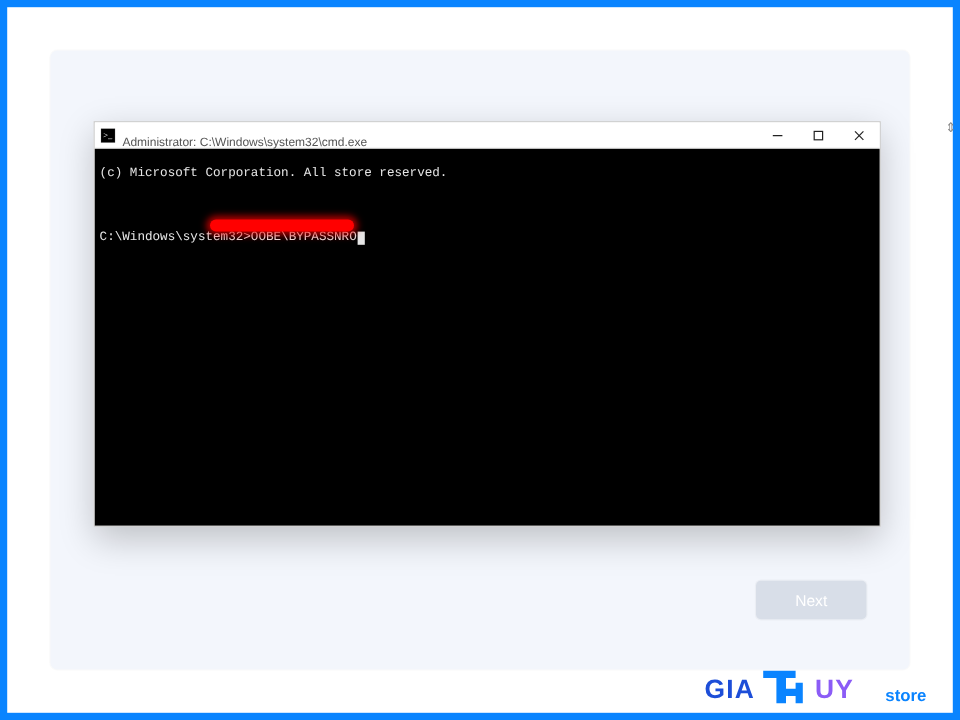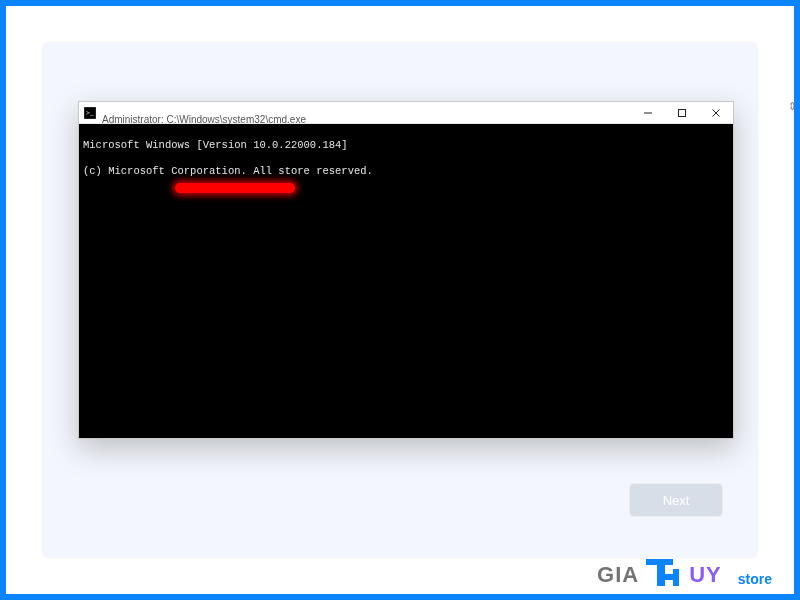--- a/index.html
+++ b/index.html
@@ -94,38 +94,38 @@
     position: absolute;
     right: 22px; bottom: 6px;
     display: flex; align-items: flex-end; gap: 6px;
     color: #0a0a0a;
   }
   .wm-gia {
     font-family: Arial, sans-serif;
     font-weight: 700;
     font-size: 22px;
     letter-spacing: 1px;
-    color: #737373;
+    color: #1d4ed8;
   }
   .wm-th {
     width: 38px; height: 35px;
     position: relative;
   }
   .wm-uy {
     font-family: Arial, sans-serif;
     font-weight: 700;
     font-size: 22px;
     letter-spacing: 1px;
     color: #8b5cf6;
   }
   .wm-store {
     font-family: Arial, sans-serif;
     font-size: 14px;
     color: #0a84ff;
-    margin-left: 10px;
+    margin-left: 20px;
     align-self: flex-end;
     padding-bottom: 1px;
     font-weight: 600;
   }
   .faint-center-text {
     position: absolute;
     left: 50%; transform: translateX(-50%);
     bottom: 156px;
     font-size: 8px;
     color: #c8cdd6;
@@ -161,23 +161,23 @@
           </svg>
       </div>
       <div class="win-btn close" title="Close">
         <svg width="10" height="10" viewBox="0 0 10 10">
             <line x1="1.5" y1="1.5" x2="8.5" y2="8.5" stroke="#222" stroke-width="1"></line>
             <line x1="8.5" y1="1.5" x2="1.5" y2="8.5" stroke="#222" stroke-width="1"></line>
           </svg>
       </div>
     </div>
     <div class="terminal">
-<span class="line">Microsoft Windows [Version 10.0.22000.184]</span>
 <span class="line">(c) Microsoft Corporation. All store reserved.</span>
 <span class="line">&nbsp;</span>
+<span class="line"><span>C:\Windows\system32&gt;</span><span>OOBE\BYPASSNRO</span><span class="cursor"></span></span>
       <div id="redact1" class="redact"></div>
     </div>
   </div>
 
   <span class="resize-grip">⇕</span>
 
   <div class="next-btn">
     <span>Next</span>
   </div>
 

